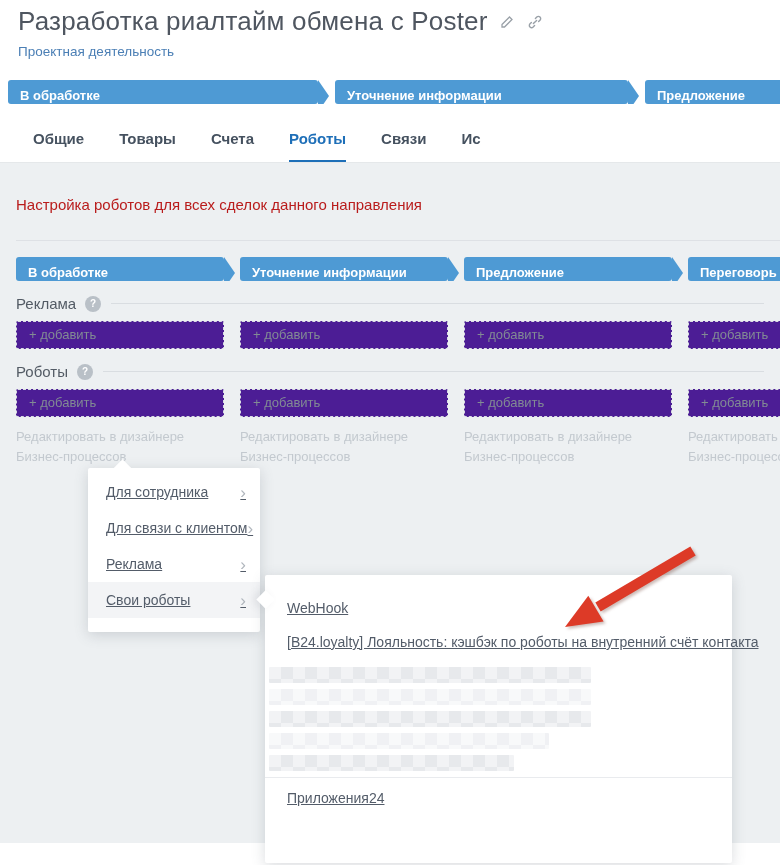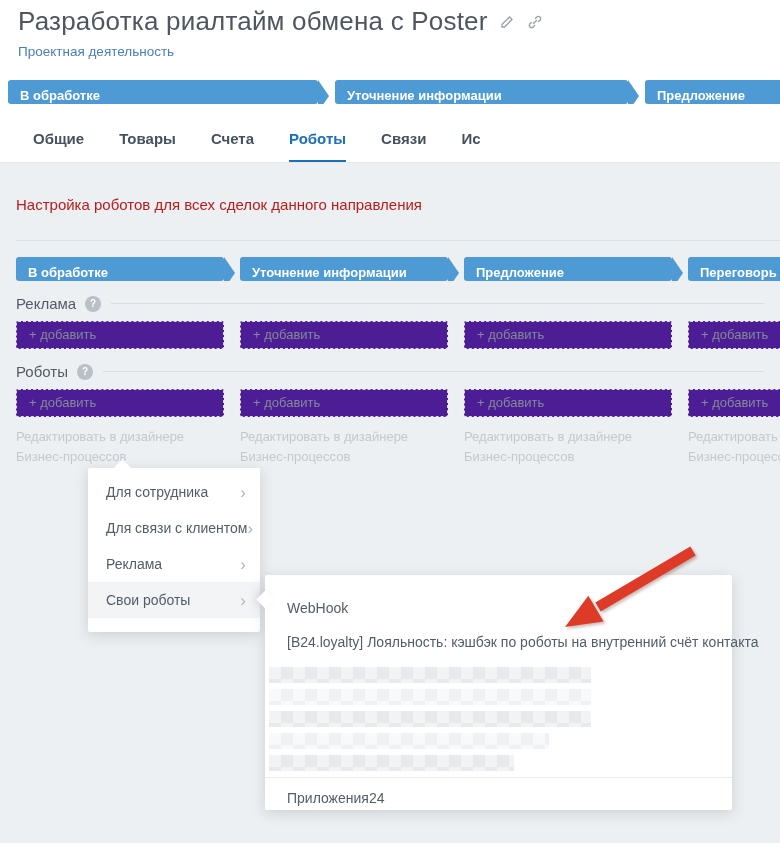--- a/index.html
+++ b/index.html
@@ -65,34 +65,34 @@
     font-family:inherit; font-size:13px; color:#828b94; padding-left:12px; cursor:pointer;
   }
   .designer-row { margin-top:10px; }
   .designer-link {
     width:208px; flex-shrink:0; font-size:13px; line-height:1.55;
     color:#c3c9cf; text-decoration:none; cursor:pointer;
   }
 
   
   .popup { position:absolute; background:#fff; border-radius:2px;
-           box-shadow:0 3px 14px rgba(83,92,105,.22); }
+           box-shadow:0 3px 14px rgba(83,92,105,.22);text-decoration:underline; }
   .menu { left:88px; top:468px; width:172px; padding:6px 0 14px 0; z-index:5; }
   .notch-up {
     position:absolute; top:-6px; left:28px; width:13px; height:13px;
     background:#fff; transform:rotate(45deg);
   }
   .menu-item {
     height:36px; display:flex; align-items:center; justify-content:space-between;
     padding:0 14px 0 18px; font-size:14px; color:#535c69; cursor:pointer; white-space:nowrap;
   }
   .menu-item.hl { background:#f3f4f6; }
   .chev { color:#b0b6bd; font-size:17px; line-height:1; }
 
-  .submenu { left:265px; top:575px; width:467px; height:235px; z-index:6; padding-top:16px; }
+  .submenu { left:265px; top:575px; width:467px; height:288px; z-index:6; padding-top:16px; }
   .notch-left {
     position:absolute; top:18px; left:-6px; width:13px; height:13px;
     background:#fff; transform:rotate(45deg);
     box-shadow:-3px 3px 8px rgba(83,92,105,.12);
   }
   .sub-item { padding:9px 16px 9px 22px; font-size:14px; color:#535c69; cursor:pointer; white-space:nowrap; }
   .sub-sep { border:none; border-top:1px solid #e9ebee; margin-top:6px; }
   .sub-footer { padding-top:12px; }
 
   

